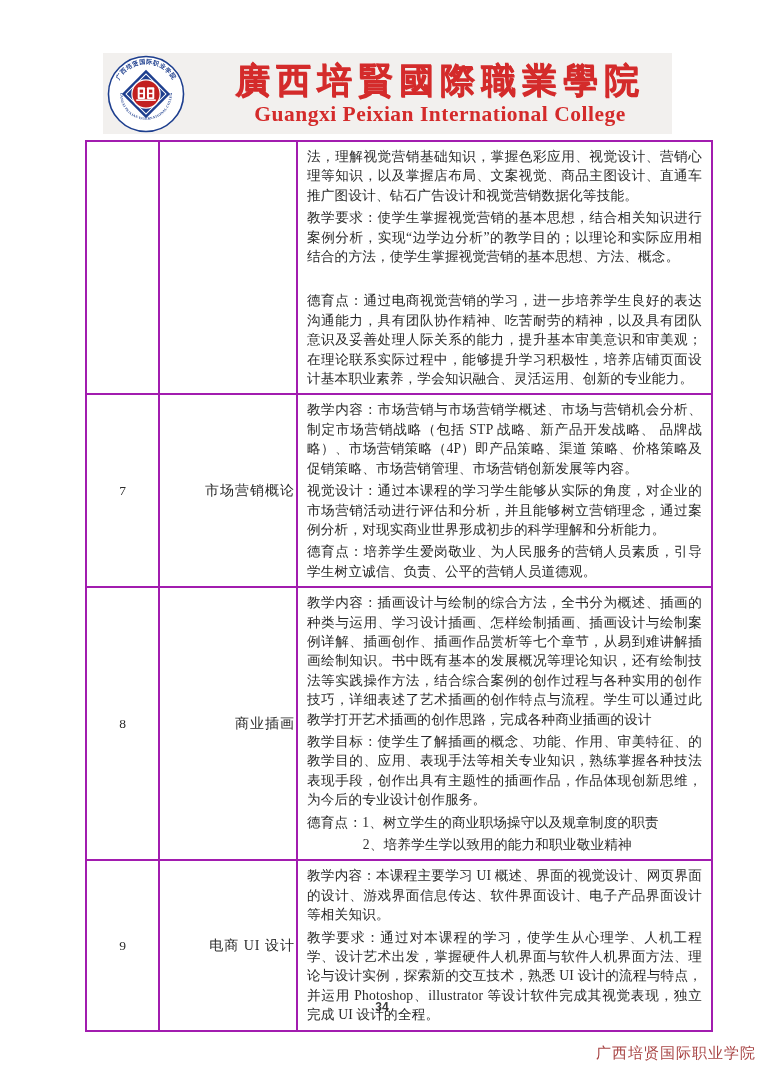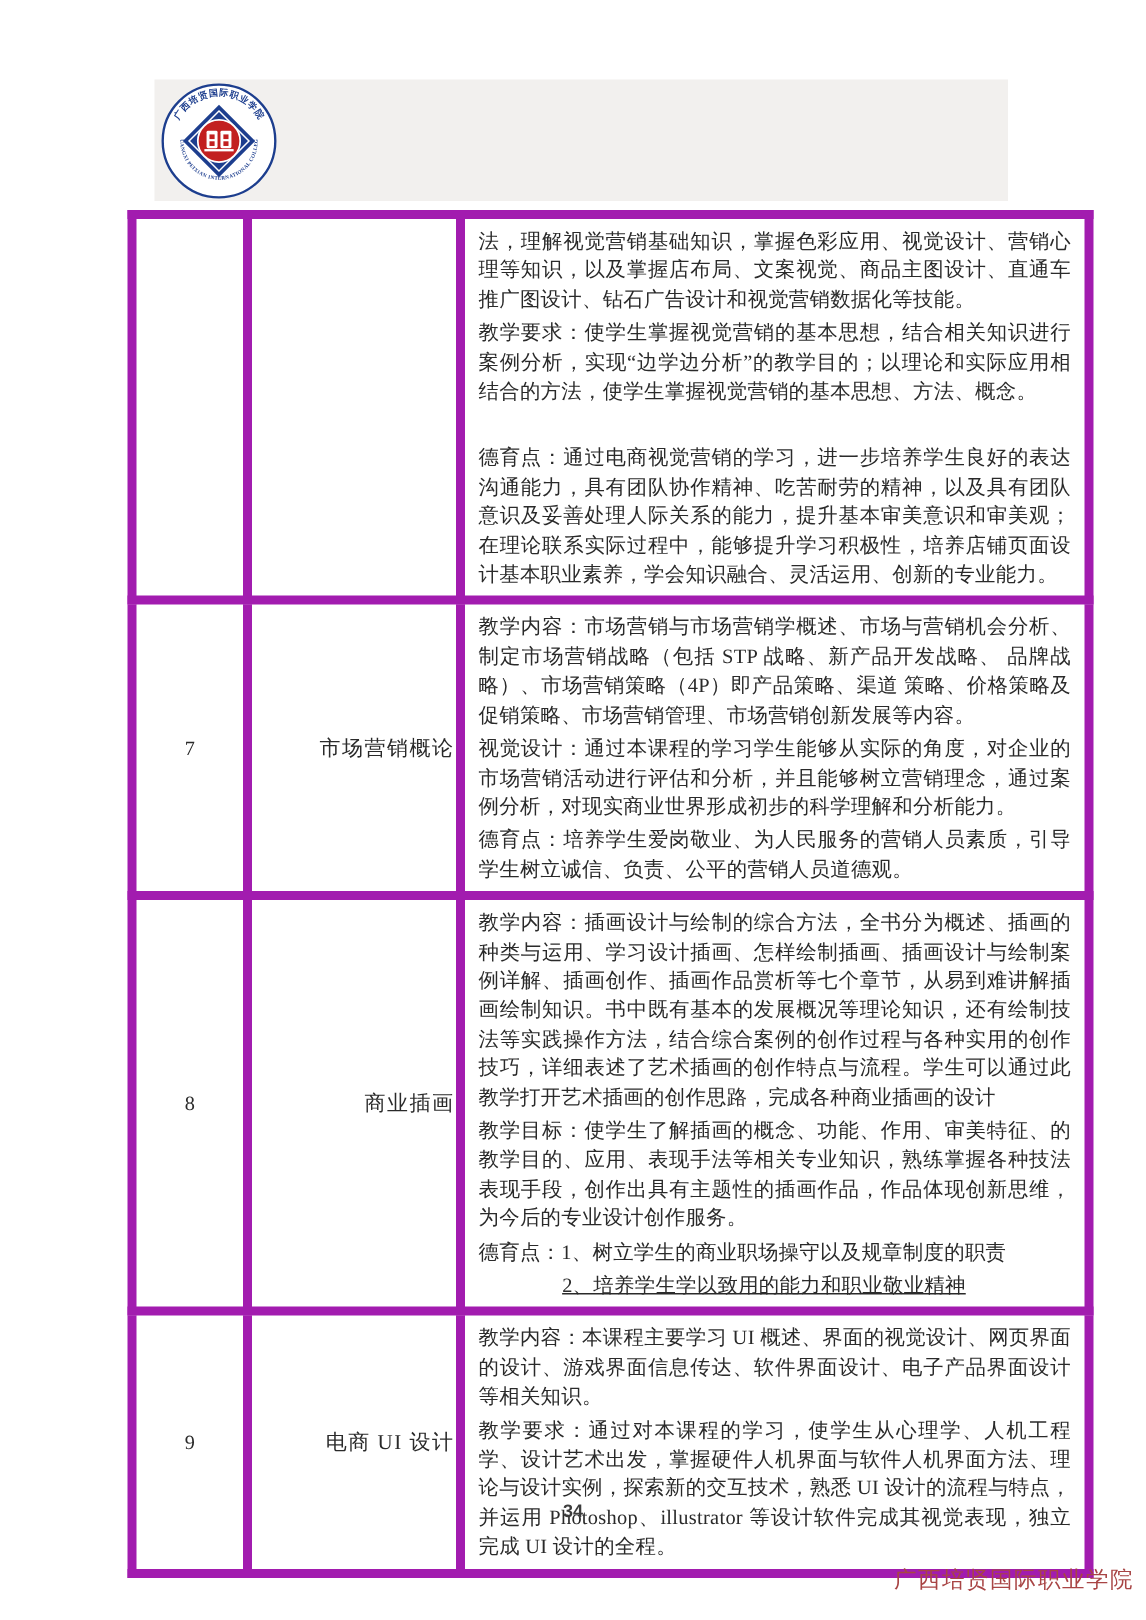--- a/index.html
+++ b/index.html
@@ -28,31 +28,31 @@
     font-size:21.5px;font-weight:bold;color:#d42b2b;letter-spacing:0.5px;
     white-space:nowrap;line-height:1.1;margin-top:1px;
     font-family:"Liberation Serif","DejaVu Serif",serif;
   }
   
   table.course-table{
     position:absolute;left:85px;top:140px;width:600px;
     border-collapse:collapse;table-layout:fixed;
   }
   .course-table td{
-    border:6px solid #a21caf;vertical-align:middle;
+    border:2px solid #a21caf;vertical-align:middle;
   }
   td.col-no{width:69px;text-align:center;font-size:13.5px;}
   td.col-name{width:134px;text-align:right;font-size:14px;letter-spacing:1px;}
   td.col-content{width:395px;vertical-align:middle;padding:2px 9px 2px 9px;}
   td.col-content p{
     margin:3px 0;font-size:13.6px;line-height:19.4px;
     text-align:justify;letter-spacing:0.2px;
   }
   p.para-gap{margin-top:25px !important;}
-  p.para-indent{padding-left:4.1em;text-decoration:underline;}
+  p.para-indent{padding-left:4.1em;}
   
   .page-number{
     position:absolute;left:0;top:1000px;width:764px;text-align:center;
     font-size:12px;color:#3c3c3c;font-weight:bold;
     font-family:"Liberation Sans","DejaVu Sans",sans-serif;
   }
   .watermark{
     position:absolute;right:8px;top:1044px;
     font-size:15px;color:#a84545;letter-spacing:1px;
     font-family:"Liberation Sans","DejaVu Sans",sans-serif;
@@ -79,20 +79,24 @@
     <g>
       <rect x="31.5" y="33" width="7.5" height="12" rx="1" fill="#ffffff"></rect>
       <rect x="41" y="33" width="7.5" height="12" rx="1" fill="#ffffff"></rect>
       <rect x="33.5" y="35.5" width="3.5" height="3.2" fill="#c22020"></rect>
       <rect x="43" y="35.5" width="3.5" height="3.2" fill="#c22020"></rect>
       <rect x="33.5" y="40.2" width="3.5" height="3.2" fill="#c22020"></rect>
       <rect x="43" y="40.2" width="3.5" height="3.2" fill="#c22020"></rect>
       <rect x="30" y="45.5" width="20" height="1.6" fill="#ffffff"></rect>
     </g>
   </svg>
+  <div class="header-titles">
+    <div class="title-zh">廣西培賢國際職業學院</div>
+    <div class="title-en">Guangxi Peixian International College</div>
+  </div>
 </div>
 
 <table class="course-table">
   <tbody>
     <tr style="height:235px;">
       <td class="col-no"></td>
       <td class="col-name"></td>
       <td class="col-content">
         <p>法，理解视觉营销基础知识，掌握色彩应用、视觉设计、营销心理等知识，以及掌握店布局、文案视觉、商品主图设计、直通车推广图设计、钻石广告设计和视觉营销数据化等技能。</p>
         <p>教学要求：使学生掌握视觉营销的基本思想，结合相关知识进行案例分析，实现“边学边分析”的教学目的；以理论和实际应用相结合的方法，使学生掌握视觉营销的基本思想、方法、概念。</p>

